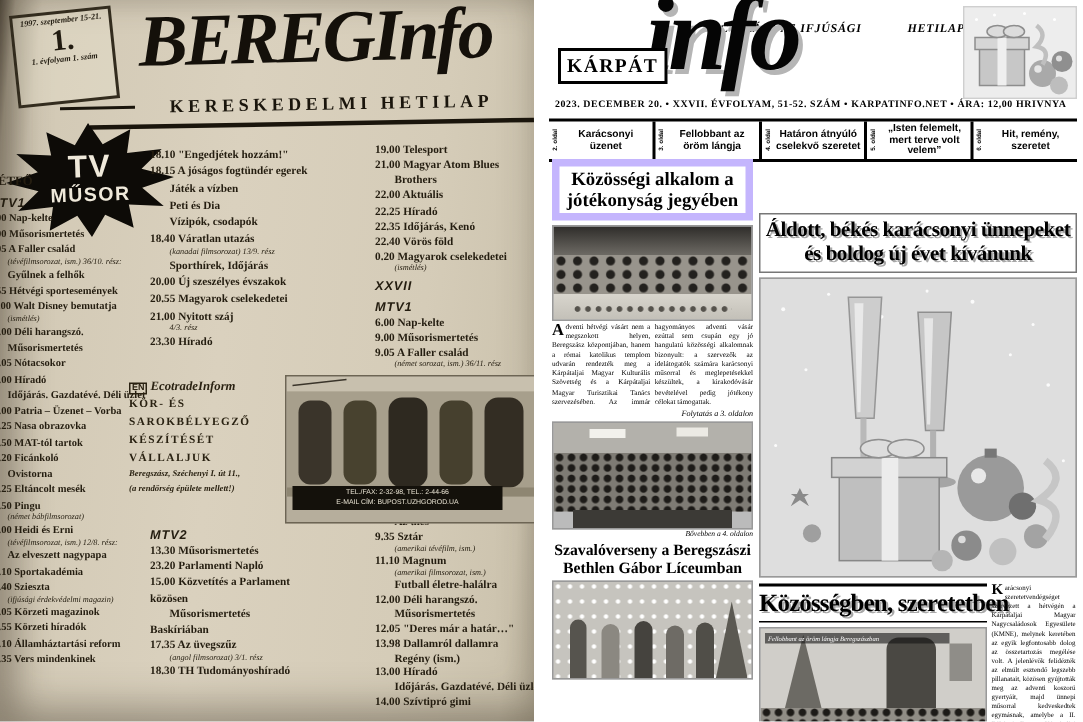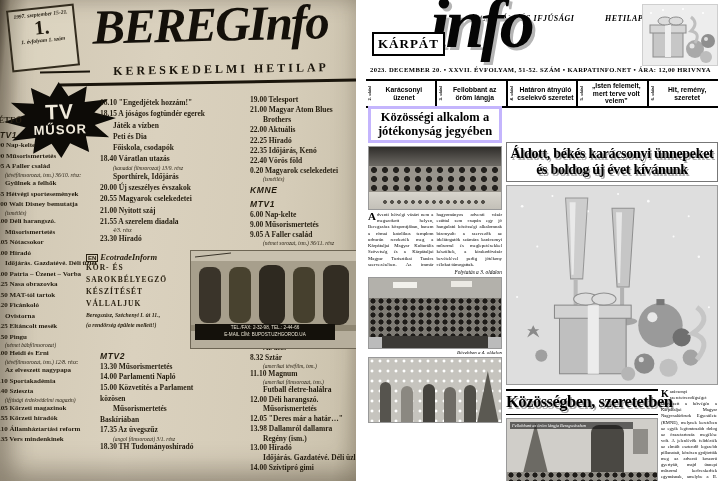--- a/index.html
+++ b/index.html
@@ -79,21 +79,21 @@
   .nav-cell{flex:1;display:flex;align-items:center;border-left:2px solid #000;overflow:hidden;}
   .nav-cell:first-child{border-left:none;}
   .nav-page{writing-mode:vertical-rl;transform:rotate(180deg);font-size:4.2px;font-weight:bold;
     padding:0 1px;white-space:nowrap;}
   .nav-label{flex:1;text-align:center;font-size:6.8px;font-weight:bold;line-height:1.12;padding:0 1px;}
 
   .rp-main{position:absolute;left:0;top:106px;width:360px;height:375px;}
   .lcol{position:absolute;left:6px;top:0;width:134px;}
   .rcol{position:absolute;left:144px;top:0;width:212px;margin-top:36px;}
 
-  .headline-box{border:3px solid #c4b5fd;padding:2px 1px;text-align:center;}
+  .headline-box{border:5px solid #c4b5fd;padding:2px 1px;text-align:center;}
   .a1-title{font-size:12.5px;font-weight:bold;line-height:1.08;}
   .photo{position:relative;width:100%;overflow:hidden;border:1px solid #999;box-sizing:border-box;background:#bbb;}
   .a1-photo{height:64px;margin-top:3px;}
   .tiny-body{font-size:4.8px;line-height:1.3;text-align:justify;column-count:2;column-gap:3px;margin-top:2px;}
   .tiny-body p{margin:0;}
   .tiny-body p::first-letter{font-size:11px;font-weight:bold;float:left;line-height:.9;padding-right:1px;}
   .more-link{font-size:5.4px;font-style:italic;text-align:right;margin-top:1px;}
   .a2-title{font-size:12.5px;font-weight:bold;text-align:center;margin-top:4px;white-space:nowrap;}
   .a2-photo{height:72px;margin-top:2px;}
   .photo-caption{font-size:5px;font-style:italic;text-align:right;margin-top:1px;}
@@ -181,63 +181,62 @@
         <div>17.05 Körzeti magazinok</div>
         <div>17.55 Körzeti híradók</div>
         <div>18.10 Államháztartási reform</div>
         <div>18.35 Vers mindenkinek</div>
       </div>
     <div class="listing col-mid">
         <div>18.10 "Engedjétek hozzám!"</div>
         <div>18.15 A jóságos fogtündér egerek</div>
         <div class="cont">Játék a vízben</div>
         <div class="cont">Peti és Dia</div>
-        <div class="cont">Főiskola, csodapók</div>
+        <div class="cont">Vízipók, csodapók</div>
         <div>18.40 Váratlan utazás</div>
         <div class="note">(kanadai filmsorozat) 13/9. rész</div>
         <div class="cont">Sporthírek, Időjárás</div>
         <div>20.00 Új szeszélyes évszakok</div>
         <div>20.55 Magyarok cselekedetei</div>
         <div>21.00 Nyitott száj</div>
-        <div>21.55 A szerelem diadala</div>
         <div class="note">4/3. rész</div>
         <div>23.30 Híradó</div>
       </div>
     <div class="listing col-right-top">
         <div>19.00 Telesport</div>
         <div>21.00 Magyar Atom Blues</div>
         <div class="cont">Brothers</div>
         <div>22.00 Aktuális</div>
         <div>22.25 Híradó</div>
         <div>22.35 Időjárás, Kenó</div>
         <div>22.40 Vörös föld</div>
         <div>0.20 Magyarok cselekedetei</div>
         <div class="note">(ismétlés)</div>
-        <div class="dayhead">KMNE</div>
+        <div class="dayhead">XXVII</div>
         <div class="dayhead">MTV1</div>
         <div>6.00 Nap-kelte</div>
         <div>9.00 Műsorismertetés</div>
         <div>9.05 A Faller család</div>
         <div class="note">(német sorozat, ism.) 36/11. rész</div>
       </div>
     <div class="listing col-mtv2">
         <div class="dayhead">MTV2</div>
         <div>13.30 Műsorismertetés</div>
-        <div>14.00 Parlamenti Napló</div>
+        <div>23.20 Parlamenti Napló</div>
         <div>15.00 Közvetítés a Parlament</div>
         <div>közösen</div>
         <div class="cont">Műsorismertetés</div>
         <div>Baskíriában</div>
         <div>17.35 Az üvegszűz</div>
         <div class="note">(angol filmsorozat) 3/1. rész</div>
         <div>18.30 TH Tudományoshíradó</div>
       </div>
     <div class="listing col-right-bottom">
         <div class="cont">Az ülés</div>
-        <div>8.32 Sztár</div>
+        <div>9.35 Sztár</div>
         <div class="note">(amerikai tévéfilm, ism.)</div>
         <div>11.10 Magnum</div>
         <div class="note">(amerikai filmsorozat, ism.)</div>
         <div class="cont">Futball életre-halálra</div>
         <div>12.00 Déli harangszó.</div>
         <div class="cont">Műsorismertetés</div>
         <div>12.05 "Deres már a határ…"</div>
         <div>13.98 Dallamról dallamra</div>
         <div class="cont">Regény (ism.)</div>
         <div>13.00 Híradó</div>
@@ -348,20 +347,21 @@
 
         <div class="photo a2-photo">
           <div class="pd" style="left:0;top:0;right:0;height:30%;background:#b3b1ab;"></div>
           <div class="pd" style="left:18%;top:6%;width:18%;height:8%;background:#f2f1ec;"></div>
           <div class="pd" style="left:62%;top:4%;width:16%;height:8%;background:#eceae4;"></div>
           <div class="pd dots-dense" style="left:0;top:28%;right:0;height:56%;background-color:#7e7b74;"></div>
           <div class="pd" style="left:10%;bottom:0;width:80%;height:18%;background:#3c3a36;"></div>
         </div>
         <div class="photo-caption">Bővebben a 4. oldalon</div>
 
+        <div class="a3-title">Szavalóverseny a Beregszászi Bethlen Gábor Líceumban</div>
         <div class="photo a3-photo">
           <div class="pd lights" style="left:0;top:0;right:0;bottom:0;background-color:#c6c4be;"></div>
           <div class="pd" style="right:2%;bottom:0;width:16%;height:80%;background:#5b5952;clip-path:polygon(50% 0,100% 100%,0 100%);"></div>
           <div class="pd" style="left:8%;bottom:0;width:9%;height:62%;background:#56544e;border-radius:6px 6px 0 0;"></div>
           <div class="pd" style="left:24%;bottom:0;width:9%;height:56%;background:#8b8881;border-radius:6px 6px 0 0;"></div>
           <div class="pd" style="left:41%;bottom:0;width:9%;height:60%;background:#45433e;border-radius:6px 6px 0 0;"></div>
           <div class="pd" style="left:57%;bottom:0;width:9%;height:55%;background:#6e6b65;border-radius:6px 6px 0 0;"></div>
           <div class="pd" style="left:72%;bottom:0;width:9%;height:58%;background:#504e48;border-radius:6px 6px 0 0;"></div>
         </div>
       </div>

